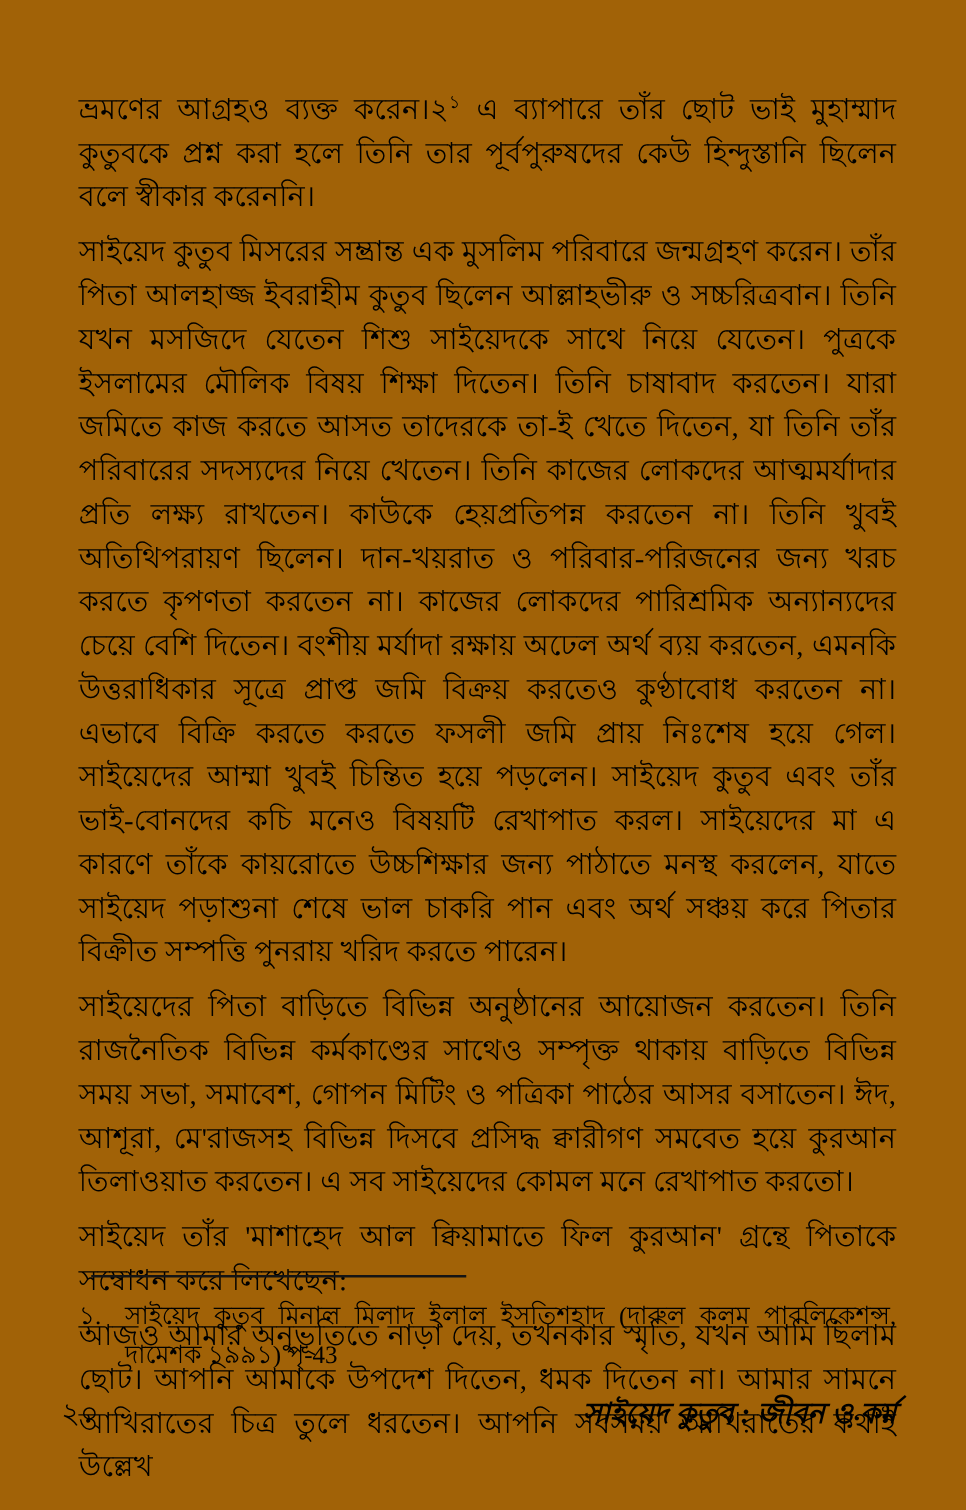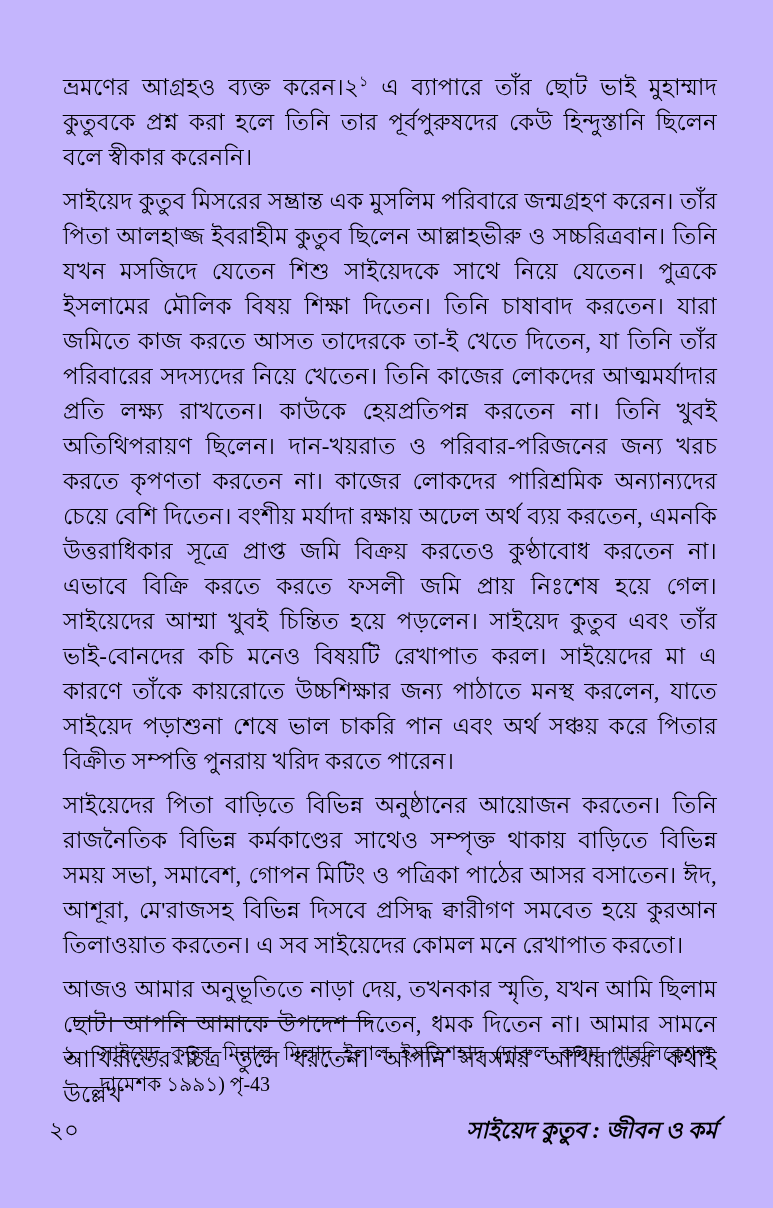--- a/index.html
+++ b/index.html
@@ -2,21 +2,21 @@
 <html lang="bn"><head>
 <meta charset="utf-8">
 <style>
   * { margin: 0; padding: 0; box-sizing: border-box; }
   html, body { background: #e8e8e8; }
   .page {
     position: relative;
     width: 773px;
     height: 1208px;
     margin: 0 auto;
-    background: #c4b5fd;
+    background: #a16207;
     color: #000000;
     font-family: "Liberation Serif", "DejaVu Serif", serif;
     overflow: hidden;
   }
   .body-text {
     position: absolute;
     top: 70px;
     left: 63px;
     right: 56px;
     text-align: justify;
@@ -65,20 +65,21 @@
 
 <div class="page">
 
   <main class="body-text">
     <p><span>ভ্রমণের আগ্রহও ব্যক্ত করেন।২</span><sup class="footnote-ref">১</sup><span> এ ব্যাপারে তাঁর ছোট ভাই মুহাম্মাদ কুতুবকে প্রশ্ন করা হলে তিনি তার পূর্বপুরুষদের কেউ হিন্দুস্তানি ছিলেন বলে স্বীকার করেননি।</span></p>
 
     <p>সাইয়েদ কুতুব মিসরের সম্ভ্রান্ত এক মুসলিম পরিবারে জন্মগ্রহণ করেন। তাঁর পিতা আলহাজ্জ ইবরাহীম কুতুব ছিলেন আল্লাহভীরু ও সচ্চরিত্রবান। তিনি যখন মসজিদে যেতেন শিশু সাইয়েদকে সাথে নিয়ে যেতেন। পুত্রকে ইসলামের মৌলিক বিষয় শিক্ষা দিতেন। তিনি চাষাবাদ করতেন। যারা জমিতে কাজ করতে আসত তাদেরকে তা-ই খেতে দিতেন, যা তিনি তাঁর পরিবারের সদস্যদের নিয়ে খেতেন। তিনি কাজের লোকদের আত্মমর্যাদার প্রতি লক্ষ্য রাখতেন। কাউকে হেয়প্রতিপন্ন করতেন না। তিনি খুবই অতিথিপরায়ণ ছিলেন। দান-খয়রাত ও পরিবার-পরিজনের জন্য খরচ করতে কৃপণতা করতেন না। কাজের লোকদের পারিশ্রমিক অন্যান্যদের চেয়ে বেশি দিতেন। বংশীয় মর্যাদা রক্ষায় অঢেল অর্থ ব্যয় করতেন, এমনকি উত্তরাধিকার সূত্রে প্রাপ্ত জমি বিক্রয় করতেও কুণ্ঠাবোধ করতেন না। এভাবে বিক্রি করতে করতে ফসলী জমি প্রায় নিঃশেষ হয়ে গেল। সাইয়েদের আম্মা খুবই চিন্তিত হয়ে পড়লেন। সাইয়েদ কুতুব এবং তাঁর ভাই-বোনদের কচি মনেও বিষয়টি রেখাপাত করল। সাইয়েদের মা এ কারণে তাঁকে কায়রোতে উচ্চশিক্ষার জন্য পাঠাতে মনস্থ করলেন, যাতে সাইয়েদ পড়াশুনা শেষে ভাল চাকরি পান এবং অর্থ সঞ্চয় করে পিতার বিক্রীত সম্পত্তি পুনরায় খরিদ করতে পারেন।</p>
 
     <p>সাইয়েদের পিতা বাড়িতে বিভিন্ন অনুষ্ঠানের আয়োজন করতেন। তিনি রাজনৈতিক বিভিন্ন কর্মকাণ্ডের সাথেও সম্পৃক্ত থাকায় বাড়িতে বিভিন্ন সময় সভা, সমাবেশ, গোপন মিটিং ও পত্রিকা পাঠের আসর বসাতেন। ঈদ, আশূরা, মে'রাজসহ বিভিন্ন দিসবে প্রসিদ্ধ ক্বারীগণ সমবেত হয়ে কুরআন তিলাওয়াত করতেন। এ সব সাইয়েদের কোমল মনে রেখাপাত করতো।</p>
 
+    <p>সাইয়েদ তাঁর 'মাশাহেদ আল ক্বিয়ামাতে ফিল কুরআন' গ্রন্থে  পিতাকে সম্বোধন করে লিখেছেন:</p>
 
 
     <p>আজও আমার অনুভূতিতে নাড়া দেয়, তখনকার স্মৃতি, যখন আমি ছিলাম ছোট। আপনি আমাকে উপদেশ দিতেন, ধমক দিতেন না। আমার সামনে আখিরাতের চিত্র তুলে ধরতেন। আপনি সবসময় আখিরাতের কথাই উল্লেখ</p>
   </main>
 
   <div class="bottom-block">
     <div class="footnote-rule"></div>
 
     <div class="footnote">
       <span class="fn-marker">১.</span>

